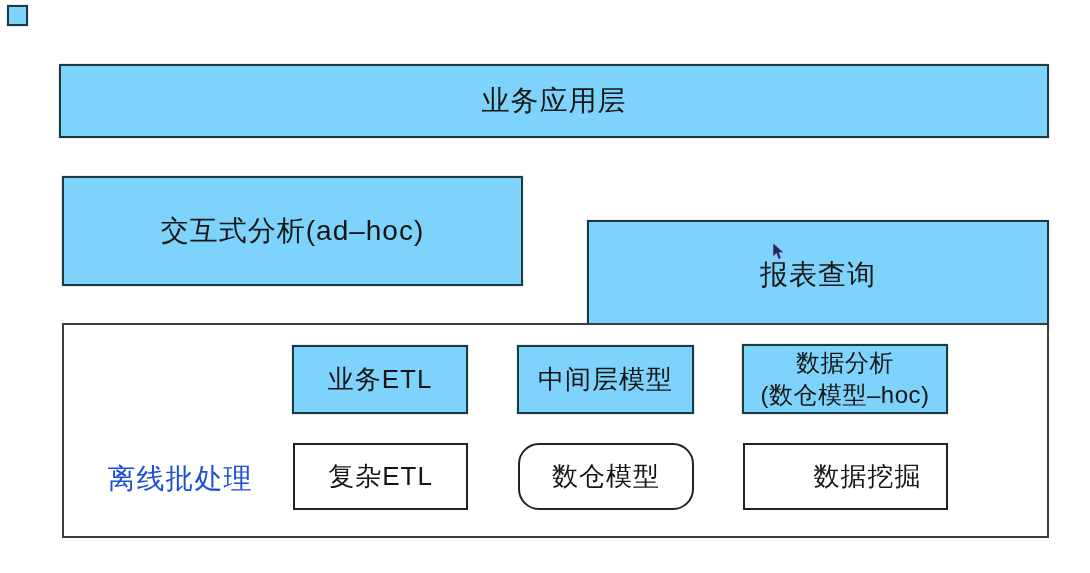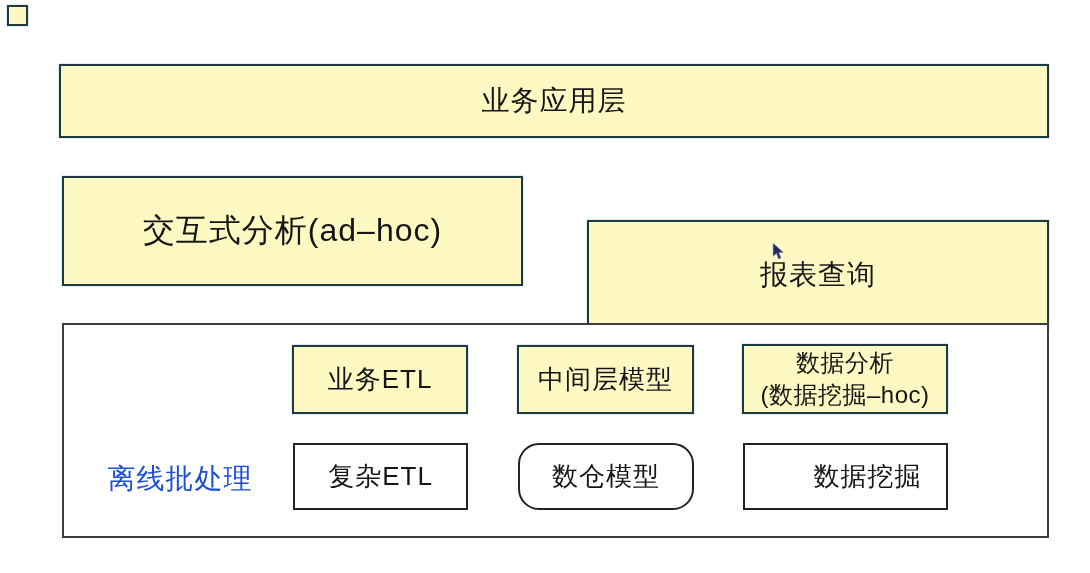--- a/index.html
+++ b/index.html
@@ -15,39 +15,39 @@
     display: flex;
     flex-direction: column;
     align-items: center;
     justify-content: center;
     text-align: center;
     color: #151515;
     box-sizing: border-box;
     letter-spacing: 1px;
   }
   .cyan {
-    background: #fef9c3;
+    background: #7dd3fc;
     border: 2px solid #1c3a41;
     box-shadow: 0 0 1px rgba(40,60,70,.6);
     align-items: center;
   }
   .whitebox {
     background: #ffffff;
     border: 2px solid #222222;
   }
   .outer {
     background: #ffffff;
     border: 2px solid #3d3d3d;
   }
   
   .corner-square { left: 7px; top: 5px; width: 21px; height: 21px; }
   
   .app-layer { left: 59px; top: 64px; width: 990px; height: 74px; font-size: 28px; }
   
-  .adhoc   { left: 62px;  top: 176px; width: 461px; height: 110px; font-size: 32px; }
+  .adhoc   { left: 62px;  top: 176px; width: 461px; height: 110px; font-size: 28px; }
   .report  { left: 587px; top: 176px; width: 462px; height: 110px; font-size: 28px; margin-top: 44px; }
   
   .offline-container { left: 62px; top: 323px; width: 987px; height: 215px; }
   .offline-label {
     position: absolute; left: 100px; top: 460px; width: 160px;
     font-size: 28px; color: #1d4ed8; text-align: center; letter-spacing: 1px;
   }
   
   .sub { font-size: 26px; }
   .sub-c1 { left: 292px; top: 345px; width: 176px; height: 69px; }
@@ -84,21 +84,21 @@
 <div class="offline-label">离线批处理</div>
 
 <div class="box cyan sub sub-c1">
   <span>业务ETL</span>
 </div>
 <div class="box cyan sub sub-c2">
   <span>中间层模型</span>
 </div>
 <div class="box cyan sub sub-c3">
   <span>数据分析</span>
-  <span>(数据挖掘–hoc)</span>
+  <span>(数仓模型–hoc)</span>
 </div>
 
 <div class="box whitebox sub sub-w1">
   <span>复杂ETL</span>
 </div>
 <div class="box whitebox sub sub-w2">
   <span>数仓模型</span>
 </div>
 <div class="box whitebox sub sub-w3">
   <span>数据挖掘</span>

